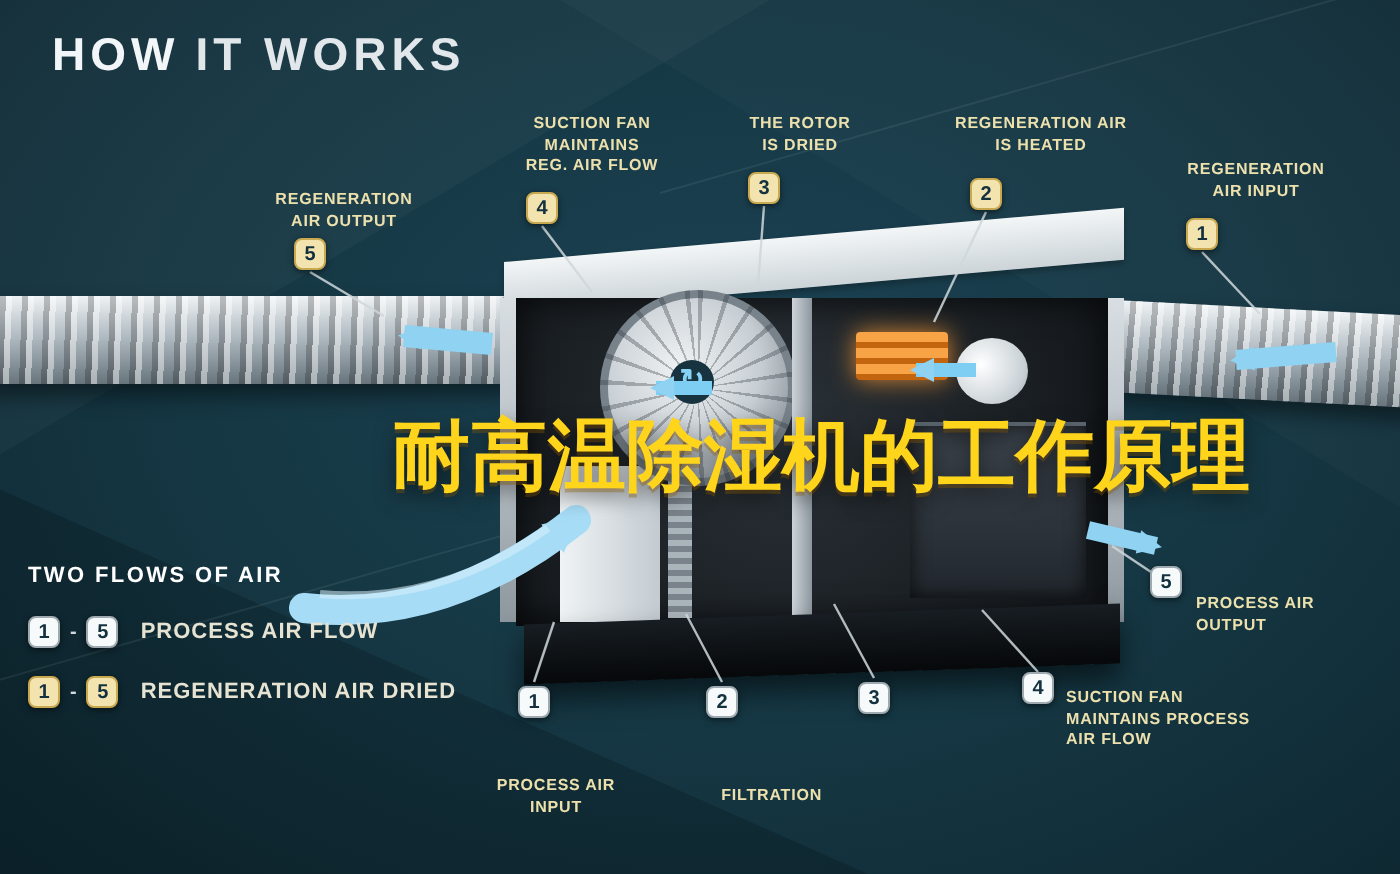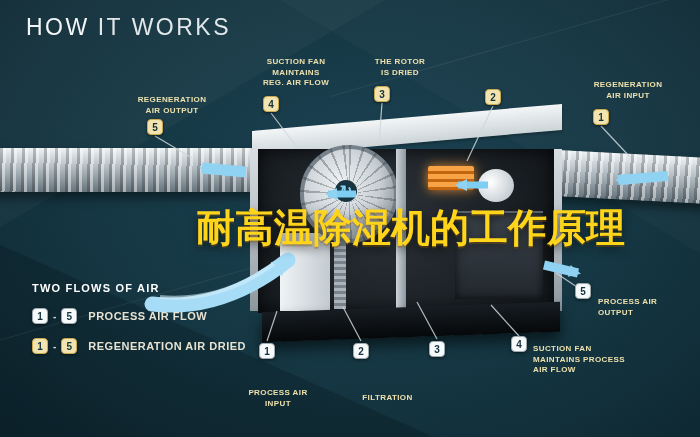--- a/index.html
+++ b/index.html
@@ -61,28 +61,28 @@
   .callout.left{text-align:left;}
 
   .badge{width:16px;height:16px;border-radius:4px;display:inline-flex;align-items:center;justify-content:center;
          font-size:10px;font-weight:700;box-shadow:0 1px 3px rgba(0,0,0,.5);box-sizing:border-box;}
   .badge.process{background:#f7fafa;color:#13313f;border:1px solid #9fa9b0;}
   .badge.regen{background:#f3e3ae;color:#13313f;border:1px solid #c9a94f;}
   .badge.abs{position:absolute;z-index:7;}
 
   
   .app-title{position:absolute;left:26px;top:14px;z-index:8;color:#f2f6f8;font-size:23px;letter-spacing:2.5px;}
-  .app-title .t-bold{font-weight:400;}
-  .app-title .t-light{font-weight:400;opacity:.92;margin-left:8px;}
+  .app-title .t-bold{font-weight:700;}
+  .app-title .t-light{font-weight:700;opacity:.92;margin-left:8px;}
   .headline{position:absolute;left:196px;top:201px;z-index:9;white-space:nowrap;
             font-size:39px;font-weight:700;color:#ffd51c;
             text-shadow:0 2px 0 rgba(140,90,0,.35), 0 4px 10px rgba(0,0,0,.55);}
 
   
-  .legend{position:absolute;left:32px;top:282px;z-index:6;}
+  .legend{position:absolute;left:14px;top:282px;z-index:6;}
   .legend-heading{color:#ffffff;font-size:11px;font-weight:700;letter-spacing:1.2px;margin-bottom:14px;}
   .legend-row{display:flex;align-items:center;gap:5px;margin-bottom:14px;}
   .legend-sep{color:#cfd8dc;font-size:10px;font-weight:700;}
   .legend-label{color:#e6e3d2;font-size:11px;font-weight:700;letter-spacing:.5px;margin-left:6px;}
 </style>
 </head>
 <body>
 
 <div id="stage">
 
@@ -157,20 +157,24 @@
 REG. AIR FLOW</span>
   </div>
   <div class="badge regen abs" style="left:263px;top:96px;">4</div>
 
   <div class="callout center" style="left:356px;top:46px;width:88px;">
     <span>THE ROTOR
 IS DRIED</span>
   </div>
   <div class="badge regen abs" style="left:374px;top:86px;">3</div>
 
+  <div class="callout center" style="left:468px;top:46px;width:105px;">
+    <span>REGENERATION AIR
+IS HEATED</span>
+  </div>
   <div class="badge regen abs" style="left:485px;top:89px;">2</div>
 
   <div class="callout center" style="left:578px;top:69px;width:100px;">
     <span>REGENERATION
 AIR INPUT</span>
   </div>
   <div class="badge regen abs" style="left:593px;top:109px;">1</div>
 
   <div class="callout left" style="left:598px;top:286px;width:90px;">
     <span>PROCESS AIR
@@ -180,21 +184,21 @@
 
   <div class="callout left" style="left:533px;top:333px;width:112px;">
     <span>SUCTION FAN
 MAINTAINS PROCESS
 AIR FLOW</span>
   </div>
   <div class="badge process abs" style="left:511px;top:336px;">4</div>
 
   <div class="badge process abs" style="left:429px;top:341px;">3</div>
 
-  <div class="callout center" style="left:350px;top:382px;width:75px;">
+  <div class="callout center" style="left:336px;top:382px;width:75px;text-align:right;">
     <span>FILTRATION</span>
   </div>
   <div class="badge process abs" style="left:353px;top:343px;">2</div>
 
   <div class="callout center" style="left:238px;top:377px;width:80px;">
     <span>PROCESS AIR
 INPUT</span>
   </div>
   <div class="badge process abs" style="left:259px;top:343px;">1</div>
 

